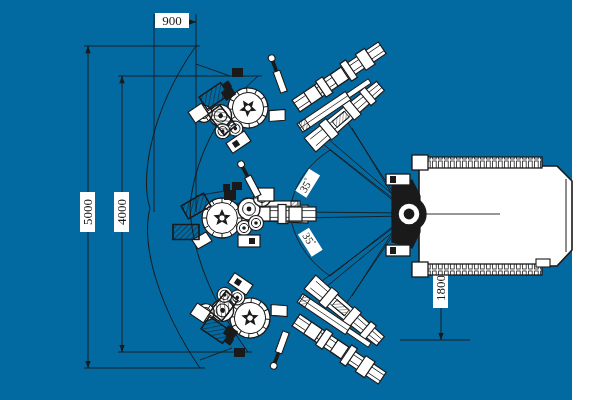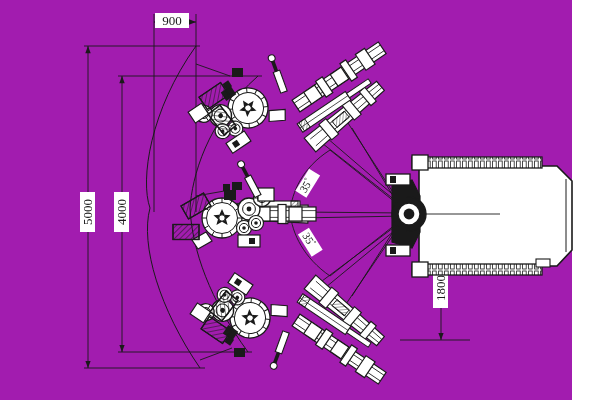--- a/index.html
+++ b/index.html
@@ -1,18 +1,18 @@
 <!DOCTYPE html>
 <html><head>
 <meta charset="utf-8">
 <style>
   html,body{margin:0;padding:0;background:#ffffff;}
   body{width:600px;height:400px;overflow:hidden;
        font-family:"Liberation Serif",serif;}
-  #stage{position:relative;width:572px;height:400px;background:#a21caf;}
+  #stage{position:relative;width:572px;height:400px;background:#0369a1;}
   svg{display:block;}
   .dimtxt{font-family:"Liberation Serif",serif;font-size:13px;fill:#1a1a1a;}
   .angtxt{font-family:"Liberation Serif",serif;font-size:11px;fill:#1a1a1a;}
   .degsym{font-size:7px;}
 </style>
 </head>
 <body>
 
 <div id="stage">
 <svg width="600" height="400" viewBox="0 0 600 400">

